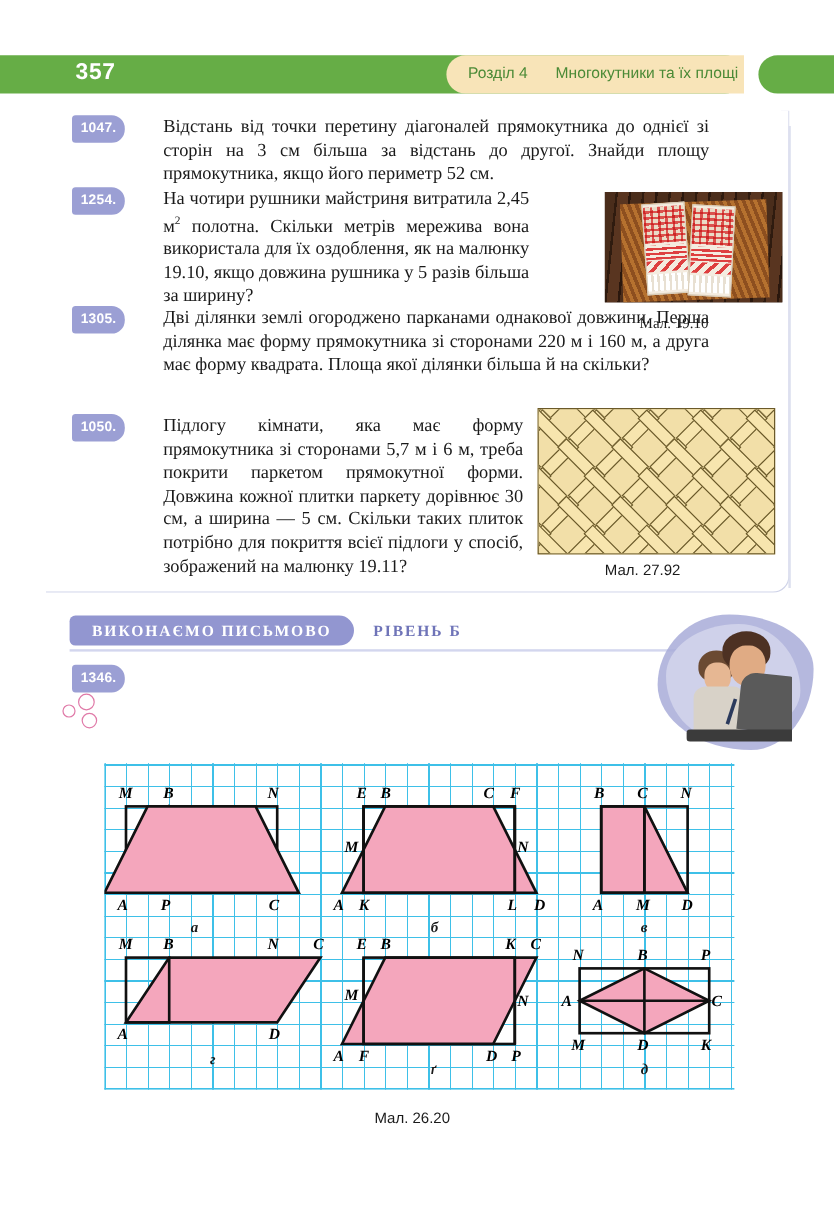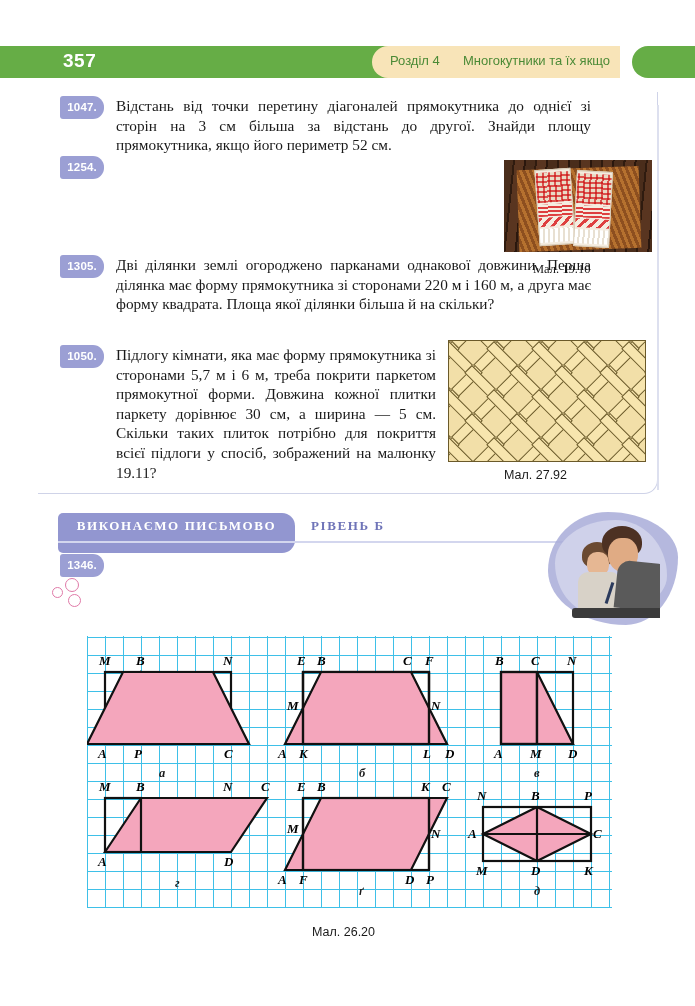--- a/index.html
+++ b/index.html
@@ -116,21 +116,21 @@
     vertical-align: 2px;
   }
   .badge-holder {
     position: absolute;
     left: 0;
     top: 0;
     width: 58px;
     text-align: right;
   }
   .ptext {
-    margin-left: 70px;
+    margin-left: 90px;
     display: block;
   }
   sup { font-size: 9.5px; vertical-align: super; }
 
   #p1047 { left: 46px; top: 96px; width: 545px; }
   #p1048 { left: 46px; top: 156px; width: 395px; }
   #p1049 { left: 46px; top: 255px; width: 545px; }
   #p1050 { left: 46px; top: 345px; width: 390px; }
   #p1051 { left: 46px; top: 554px; width: 490px; }
 
@@ -214,21 +214,21 @@
     border: 1px solid #6b5a2a;
     box-sizing: border-box;
   }
 
   
   .banner {
     position: absolute;
     left: 58px;
     top: 513px;
     width: 237px;
-    height: 40px;
+    height: 25px;
     background: #9296d0;
     border-radius: 5px 13px 13px 5px;
   }
   .banner-label {
     position: absolute;
     left: 0; top: 0;
     width: 237px; height: 25px;
     line-height: 25px;
     text-align: center;
     font-family: "Liberation Serif", serif;
@@ -400,36 +400,37 @@
 </style>
 </head>
 <body>
 
 <div class="header-bar">
   <div class="header-green"></div>
   <div class="header-cream"></div>
   <div class="header-green-right"></div>
   <div class="page-number">357</div>
   <div class="header-chapter">Розділ 4</div>
-  <div class="header-title">Многокутники та їх якщо</div>
+  <div class="header-title">Многокутники та їх площі</div>
 </div>
 
 <div class="content-frame"></div>
 
 <div class="problem" id="p1047">
   <span class="badge-holder">
     <span class="num-badge">1047.</span>
   </span>
   <span class="ptext">Відстань від точки перетину діагоналей прямокутника до однієї зі сторін на 3 см більша за відстань до другої. Знайди площу прямокутника, якщо його периметр 52 см.</span>
 </div>
 
 <div class="problem" id="p1048">
   <span class="badge-holder">
     <span class="num-badge">1254.</span>
   </span>
+  <span class="ptext"><span>На чотири рушники майстриня витратила 2,45 м</span><sup>2</sup><span> полотна. Скільки метрів мережива вона використала для їх оздоблення, як на малюнку 19.10, якщо довжина рушника у 5 разів більша за ширину?</span></span>
 </div>
 
 <div class="fig-1910">
   <div class="wood-bg"></div>
   <div class="mat"></div>
   <div class="towel towel-a">
     <div class="t-pat t-top"></div>
     <div class="t-pat t-mid"></div>
     <div class="t-pat t-zig"></div>
     <div class="t-pat t-lace"></div>

